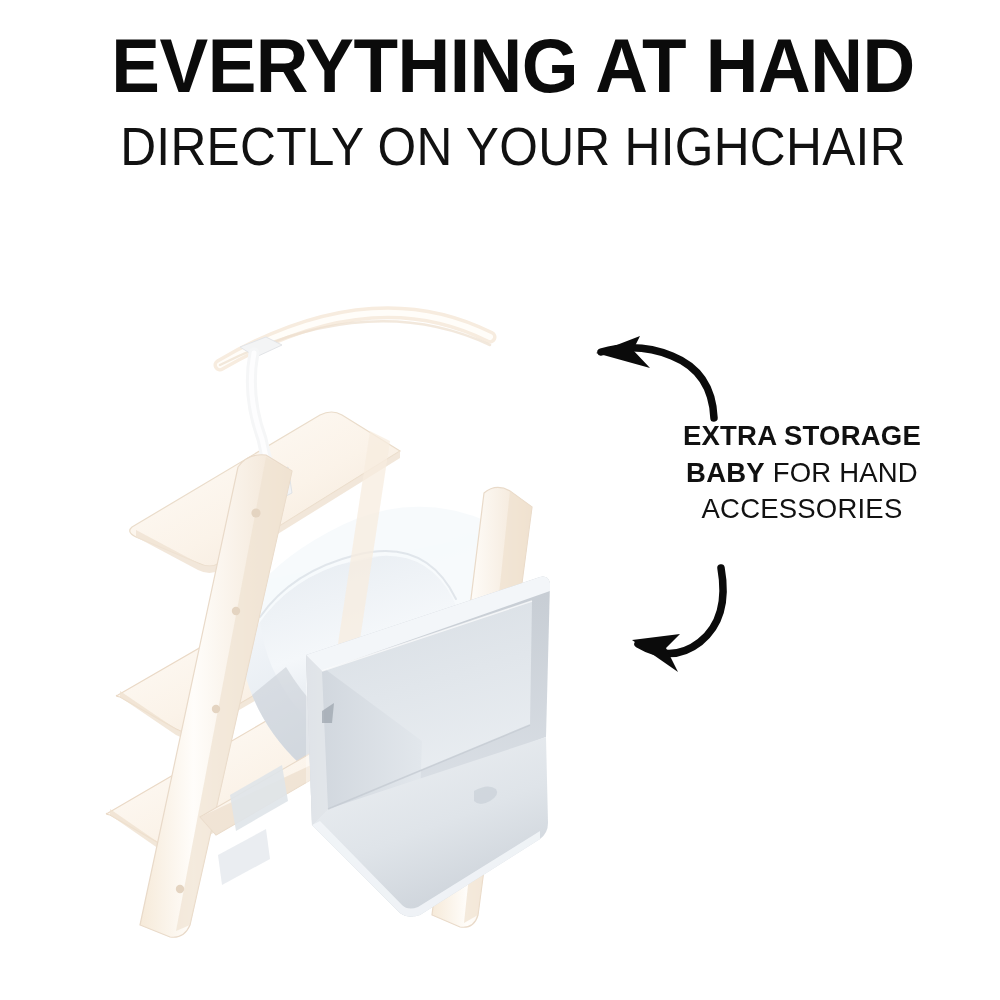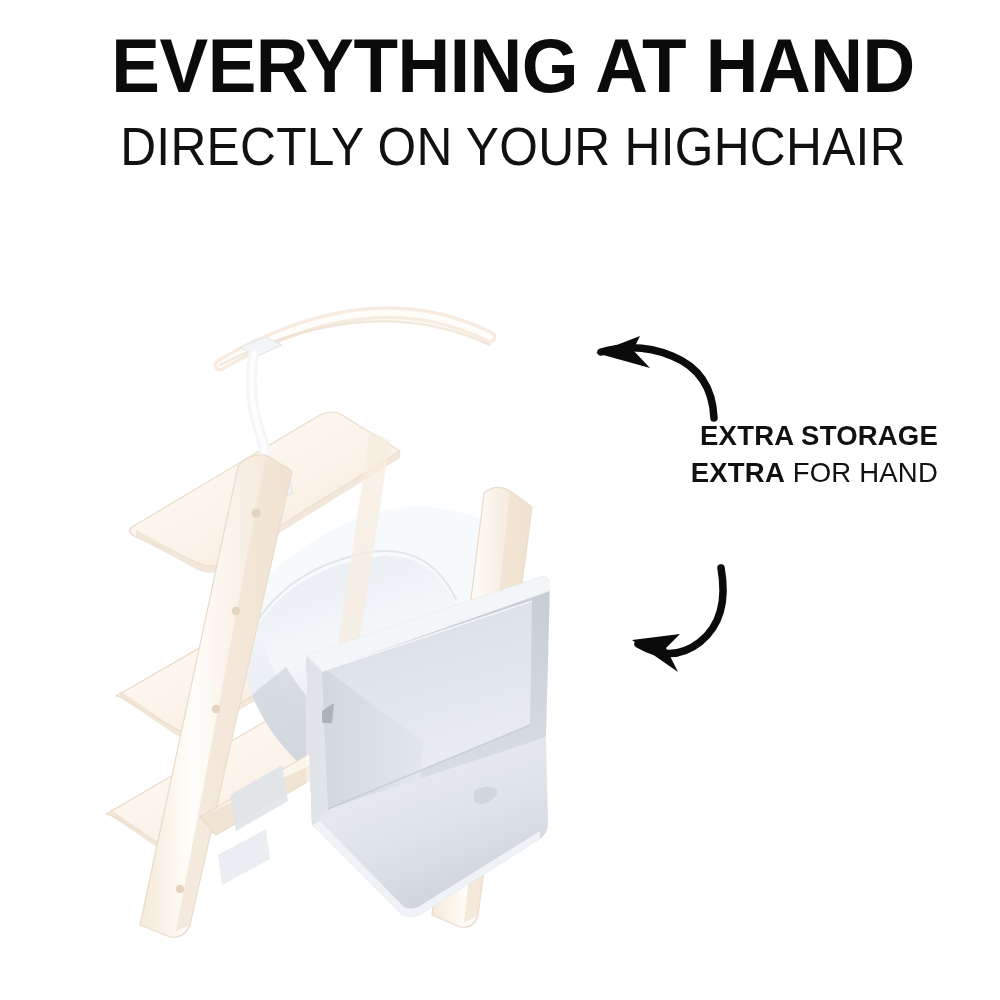--- a/index.html
+++ b/index.html
@@ -49,24 +49,24 @@
     letter-spacing: 0.3px;
     color: #111111;
     transform: scaleX(0.92);
     transform-origin: center center;
     white-space: nowrap;
   }
 
   
   .callout {
     position: absolute;
-    left: 608px;
+    left: 637px;
     top: 418px;
     width: 330px;
-    text-align: right;
+    text-align: center;
     color: #111111;
     font-size: 27.5px;
     line-height: 1.33;
     letter-spacing: 0.2px;
   }
   .callout .ln {
     display: block;
     white-space: nowrap;
   }
   .callout .b {
@@ -288,17 +288,20 @@
                Q672 664 638 644" fill="none" stroke="#0b0b0b" stroke-width="7.5" stroke-linecap="round"></path>
       <path d="M632 640 L680 634 L666 648 L678 672 Z" fill="#0b0b0b"></path>
     </g>
   </svg>
 
   <div class="callout">
     <span class="ln">
       <span class="b">EXTRA STORAGE</span>
     </span>
     <span class="ln">
-      <span class="b">EXTRA</span><span class="r"> FOR HAND</span>
+      <span class="b">BABY</span><span class="r"> FOR HAND</span>
+    </span>
+    <span class="ln">
+      <span class="r">ACCESSORIES</span>
     </span>
   </div>
 
 </div>
 
 </body></html>

